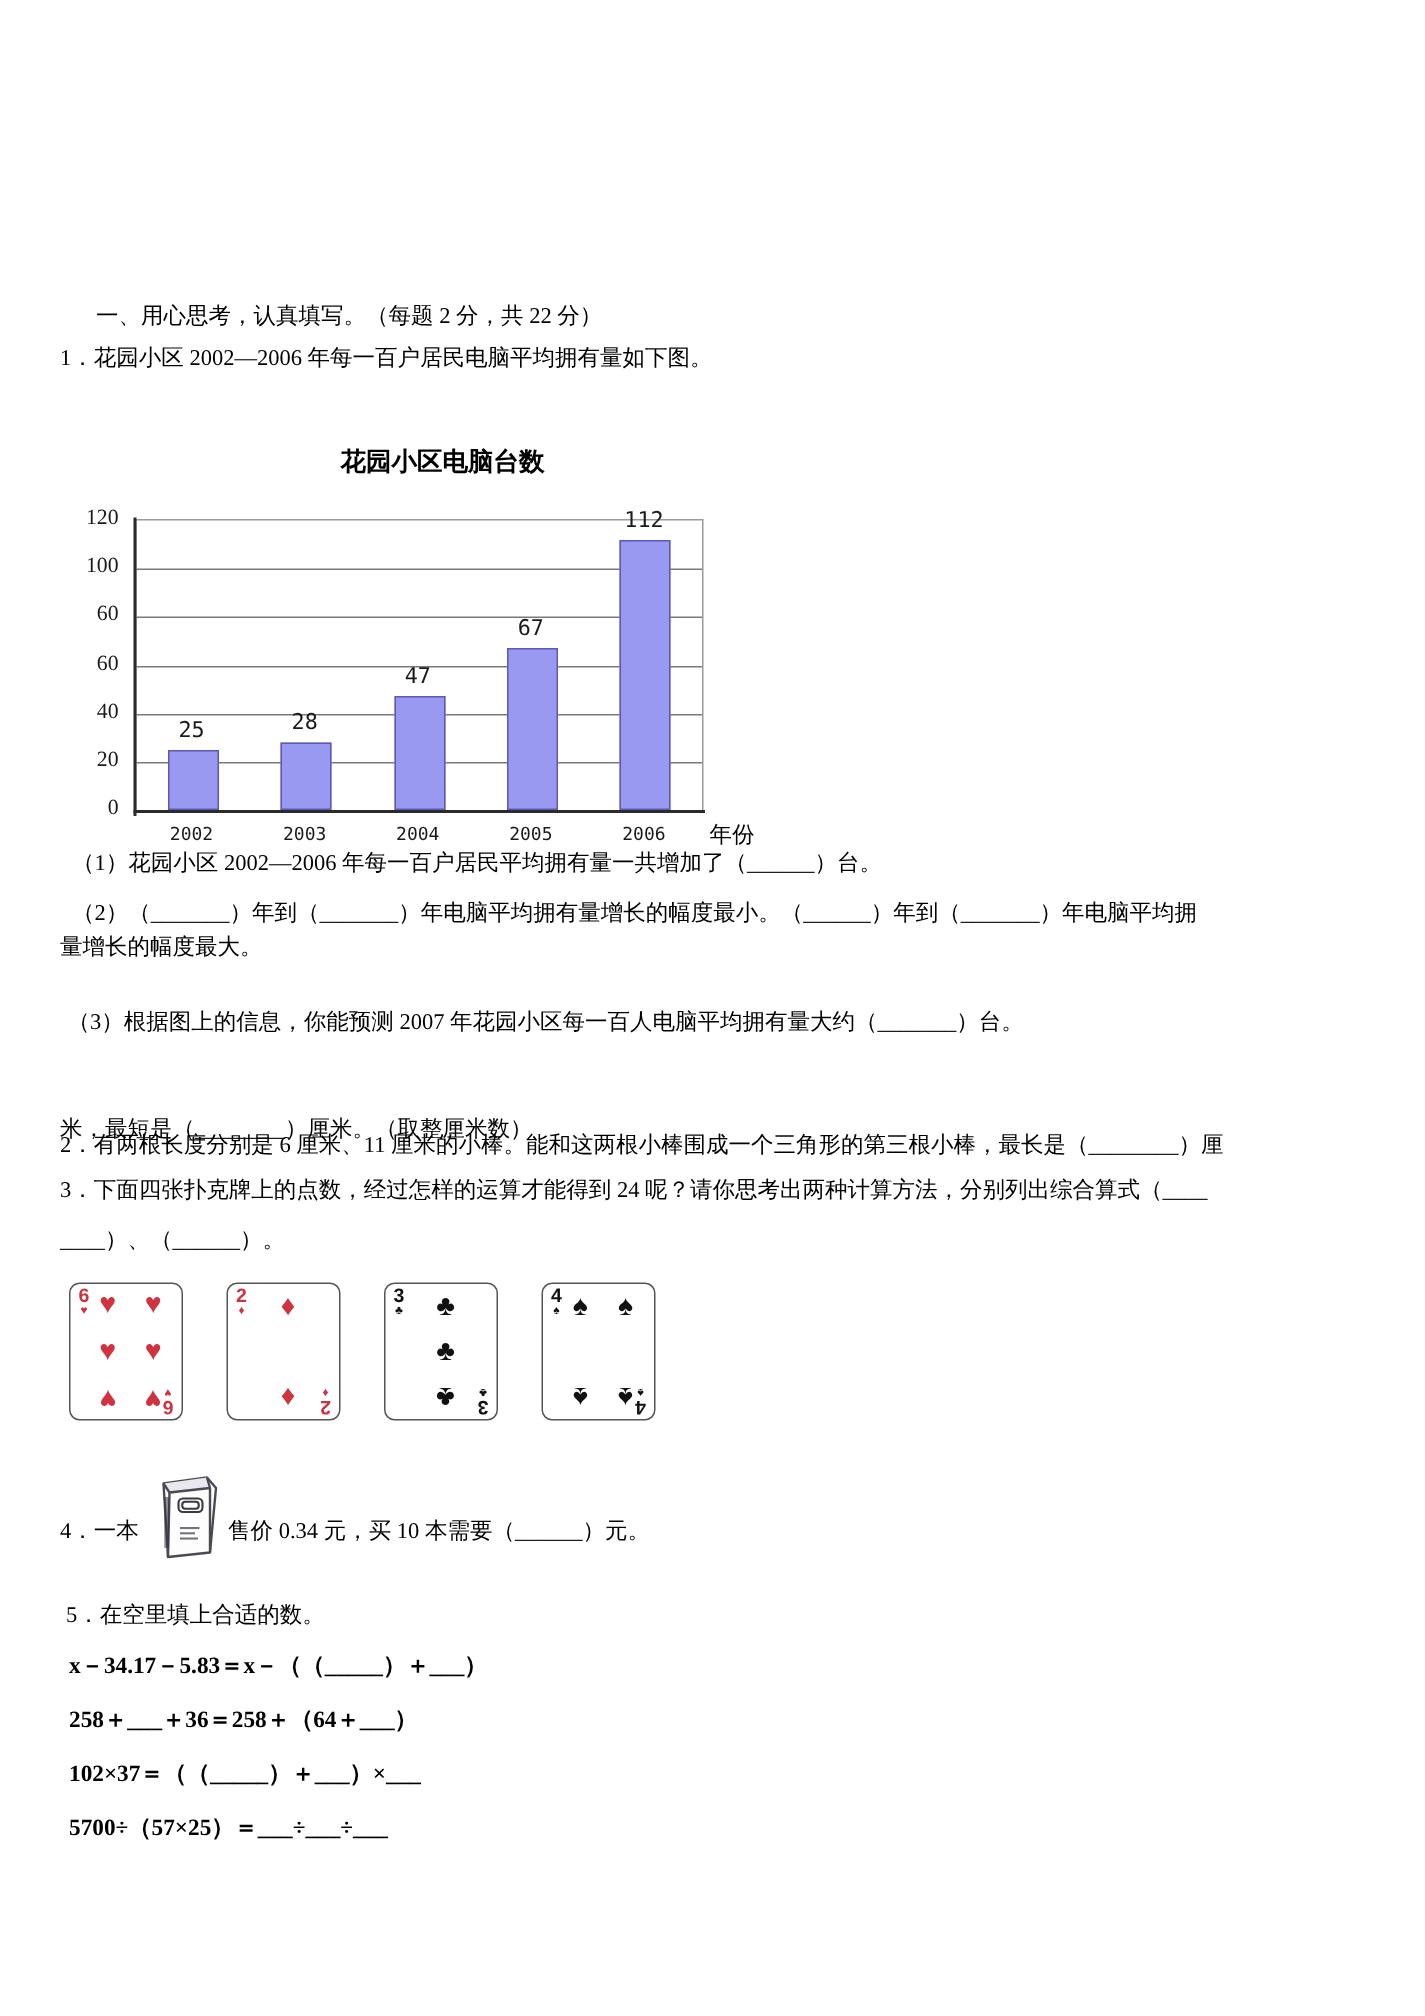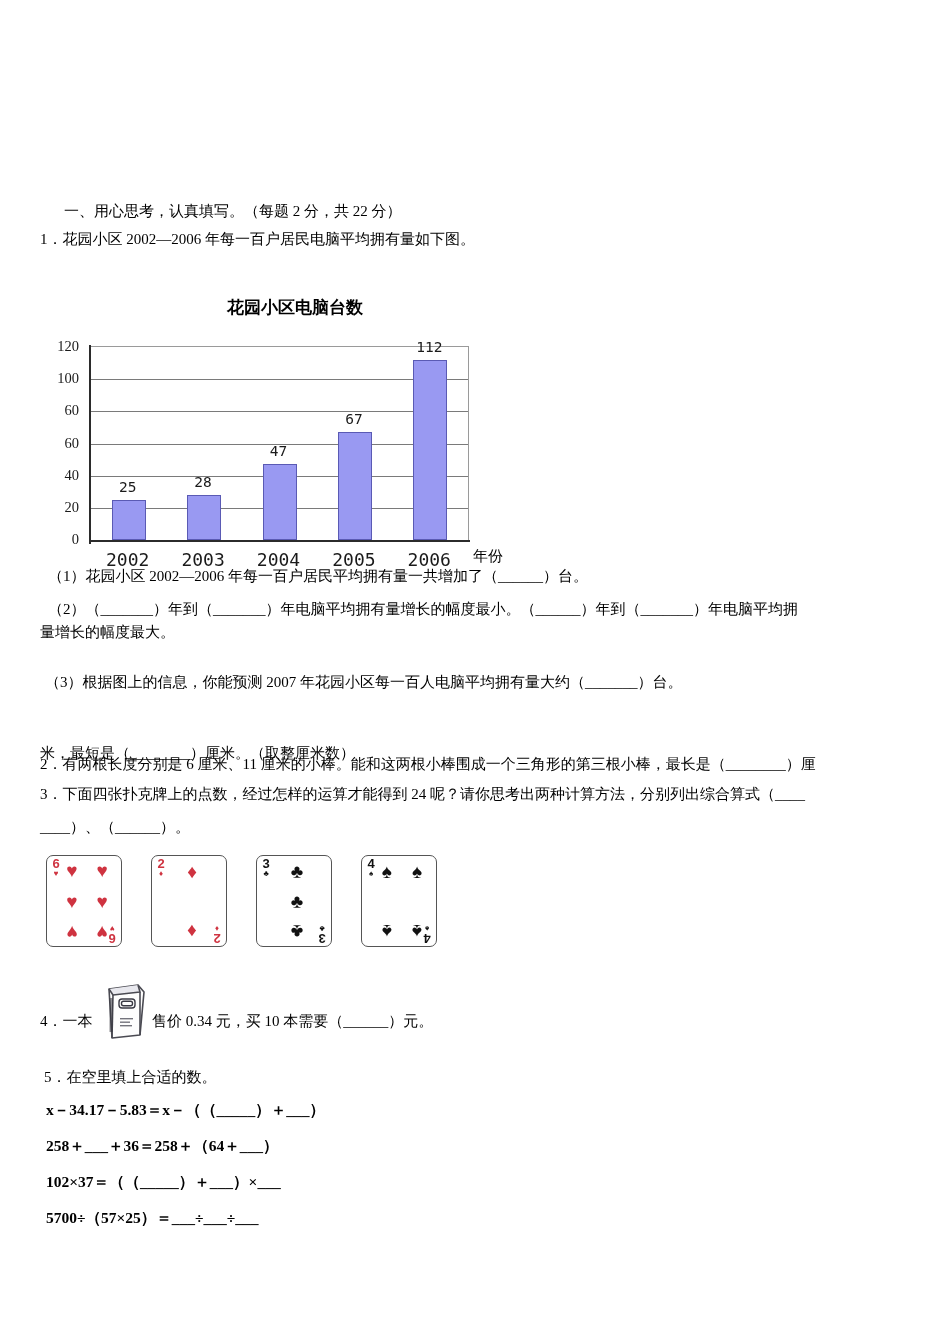--- a/index.html
+++ b/index.html
@@ -125,21 +125,21 @@
     font-family: "DejaVu Sans Mono", monospace;
     font-size: 14.5px;
     color: #1a1a1a;
   }
   .xtick {
     position: absolute;
     top: 258px;
     width: 60px;
     text-align: center;
     font-family: "DejaVu Sans Mono", monospace;
-    font-size: 18px;
+    font-size: 12px;
     color: #1a1a1a;
   }
   #x-axis-label {
     position: absolute;
     left: 438px;
     top: 256px;
     font-family: "Liberation Sans", "DejaVu Sans", sans-serif;
     font-size: 15px;
     white-space: nowrap;
   }

